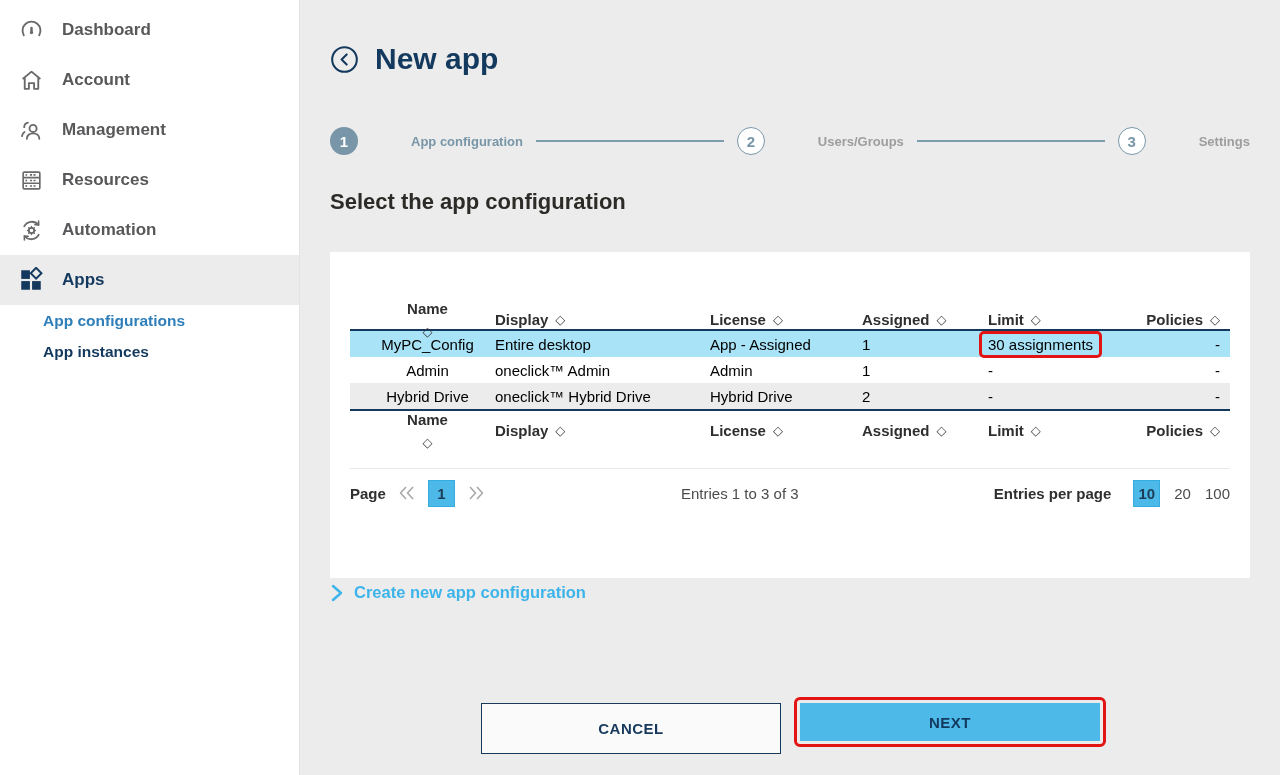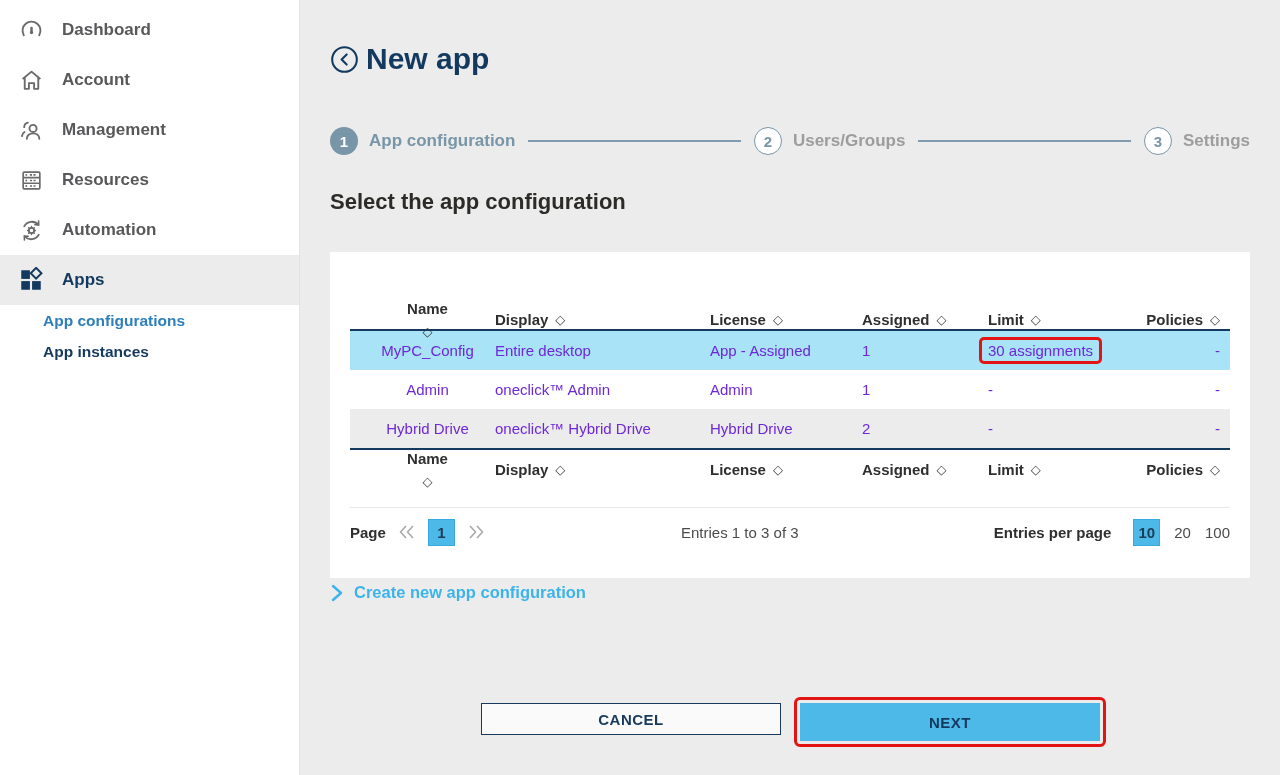--- a/index.html
+++ b/index.html
@@ -26,33 +26,33 @@
   .nav-item:first-child { margin-top:5px; }
   .sub-item {
     height:31px; display:flex; align-items:center; padding-left:43px;
     font-size:15.5px; font-weight:600; cursor:pointer;
   }
   .sub-item.config { color:#2e7fba; }
   .sub-item.active { color:#14395e; font-weight:700; }
 
   
   .main { position:absolute; left:300px; top:0; width:980px; height:775px; overflow:hidden; }
-  .page-head { position:absolute; left:30px; top:42px; display:flex; align-items:center; gap:7px; z-index:1;text-align:right; }
+  .page-head { position:absolute; left:30px; top:42px; display:flex; align-items:center; gap:16px; z-index:1;text-align:right; }
   .page-title { font-size:30px; font-weight:700; color:#14395e; }
 
   
   .stepper { position:absolute; left:30px; top:127px; width:920px; display:flex; align-items:center; z-index:1; }
   .step { display:flex; align-items:center; gap:11px; white-space:nowrap; }
   .step-circle {
     width:28px; height:28px; border-radius:50%; display:flex; align-items:center; justify-content:center;
     font-size:15px; font-weight:700;
   }
   .step.active .step-circle { background:#7896a7; color:#ffffff; }
   .step:not(.active) .step-circle { background:#ffffff; border:1.5px solid #7896a7; color:#7896a7; }
-  .step-label { font-size:17px; font-weight:700; }
+  .step-label { font-size:13px; font-weight:700;margin-left:42px; }
   .step.active .step-label { color:#7896a7; }
   .step:not(.active) .step-label { color:#9d9d9d; font-weight:600; }
   .step-line { flex:1; height:2px; background:#7e9cae; margin:0 13px; }
 
   .section-title { position:absolute; left:30px; top:189px; font-size:22px; font-weight:700; color:#2d2b28; z-index:1; }
 
   
   .panel {
     position:absolute; left:30px; top:252px; width:920px; height:326px;
     background:#ffffff; padding:22px 20px 0 20px; z-index:1;
@@ -72,21 +72,21 @@
     display:flex; align-items:center; justify-content:center; cursor:pointer;
   }
   
   .tgrid { display:grid; grid-template-columns:145px 215px 152px 126px 135px 1fr; align-items:center; }
   .thead { margin-top:26px; height:31px; border-bottom:2px solid #14395e; font-size:15px; font-weight:700; color:#2f2f2f; }
   .thead.bottom { border-bottom:none; margin-top:0; height:33px; }
   .th { display:flex; align-items:center; gap:7px; }
   .th:first-child, .td:first-child { padding-left:10px;flex-direction:column; }
   .th:last-child, .td:last-child { justify-content:flex-end; padding-right:10px; }
   .sort { font-size:13px; color:#3a3a3a; font-weight:400; }
-  .trow { height:39px; font-size:15px; color:#6d28d9; cursor:pointer; }
+  .trow { height:26px; font-size:15px; color:#000000; cursor:pointer; }
   .trow.highlight { background:#a9e3f7; }
   .trow.gray { background:#ececec; }
   .trow:last-of-type { border-bottom:0; }
   .tbody-end { border-bottom:2px solid #14395e; }
   .td { display:flex; align-items:center; }
   .annotation-box {
     border:3px solid #e21414; border-radius:5px; padding:0px 6px; margin-left:-9px;
     display:inline-flex; align-items:center; height:27px;
   }
   
@@ -109,21 +109,21 @@
     display:flex; align-items:center; justify-content:center; color:#1d3c55; font-weight:600;
   }
   .chev-btn { display:flex; align-items:center; cursor:pointer; }
 
   
   .create-link {
     position:absolute; left:30px; top:583px; display:flex; align-items:center; gap:10px;
     color:#3db4e9; font-size:16.5px; font-weight:700; cursor:pointer; z-index:1;
   }
   .btn-cancel {
-    position:absolute; left:181px; top:703px; width:300px; height:32px;
+    position:absolute; left:181px; top:703px; width:300px; height:51px;
     background:#fafafa; border:1px solid #17395c; color:#17395c;
     font-size:15px; font-weight:700; letter-spacing:0.5px; cursor:pointer; z-index:1;
     font-family:"Liberation Sans", sans-serif;
   }
   .next-annotation {
     position:absolute; left:494px; top:697px; padding:3px;
     border:3px solid #e21414; border-radius:6px; z-index:1;
   }
   .btn-next {
     width:300px; height:38px; background:#4cb9e9; border:none;

